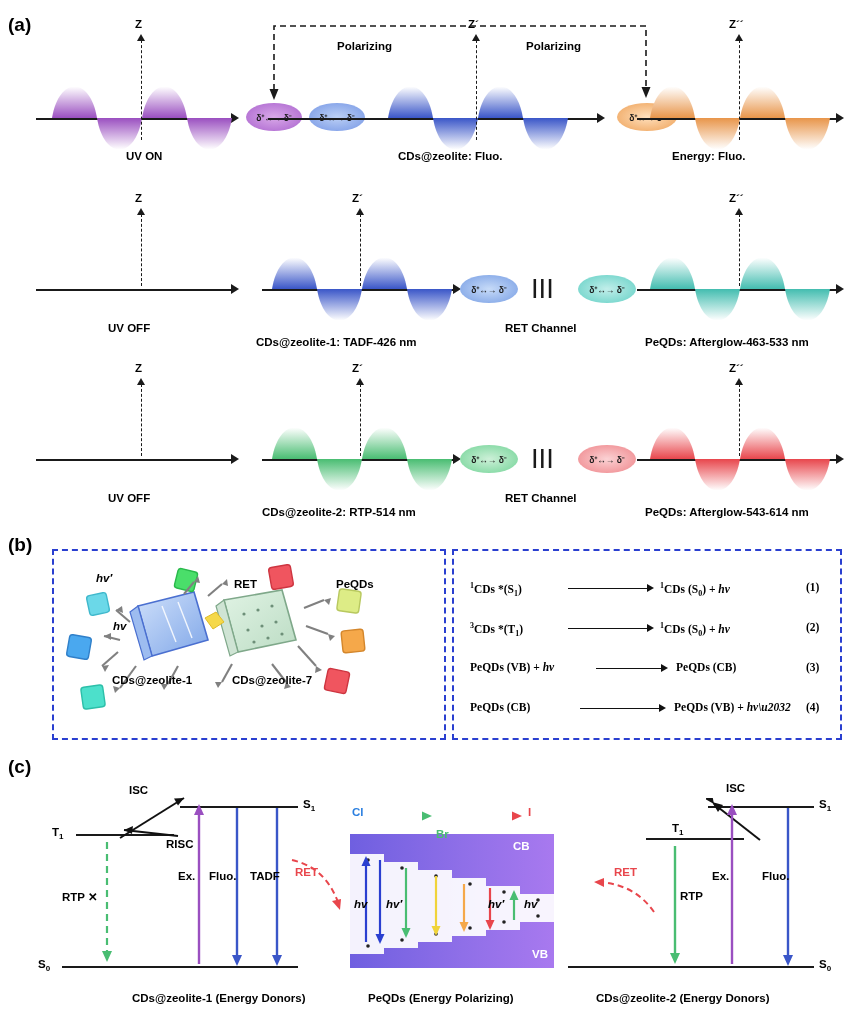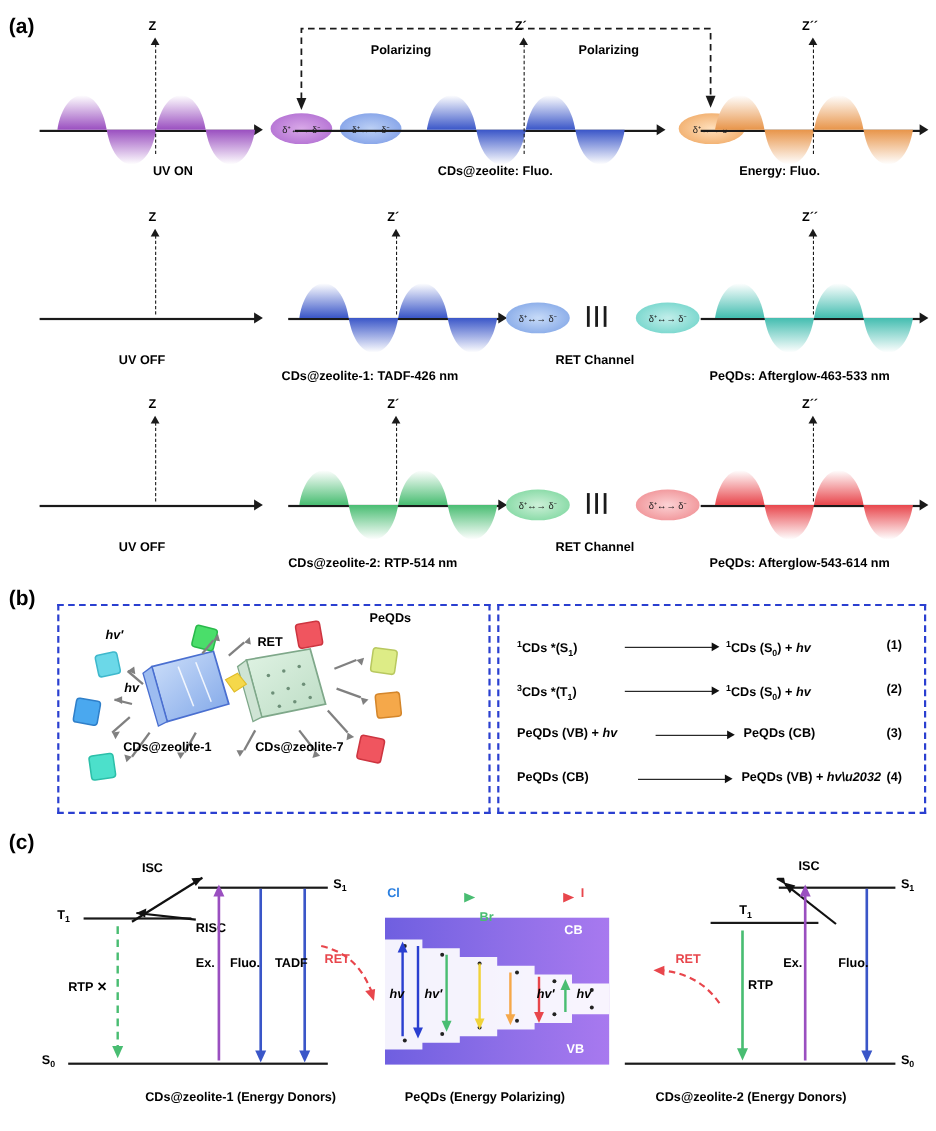--- a/index.html
+++ b/index.html
@@ -5,24 +5,24 @@
   html, body { margin:0; padding:0; background:#ffffff; }
   body { width:851px; height:1028px; position:relative; font-family:"Liberation Sans", sans-serif; color:#000; }
   .panel-label { position:absolute; font-size:19px; font-weight:bold; }
   .txt { position:absolute; font-size:11.5px; font-weight:bold; white-space:nowrap; }
   .ital { font-style:italic; }
   .axis { position:absolute; height:0; border-top:2px solid #1a1a1a; }
   .arrowright { position:absolute; width:0;height:0; border-left:8px solid #1a1a1a; border-top:5px solid transparent; border-bottom:5px solid transparent; }
   .vdash { position:absolute; border-left:1.6px dashed #1a1a1a; }
   .arrowup { position:absolute; width:0;height:0; border-bottom:7px solid #1a1a1a; border-left:4.5px solid transparent; border-right:4.5px solid transparent; }
   .wave { position:absolute; }
-  .ellipse { position:absolute; border-radius:50%; display:flex; align-items:center; justify-content:center; font-size:9px; font-weight:normal; color:#1a1a1a; }
+  .ellipse { position:absolute; border-radius:50%; display:flex; align-items:center; justify-content:center; font-size:9px; font-weight:bold; color:#1a1a1a; }
   .ret-bars { position:absolute; font-size:20px; letter-spacing:2px; color:#1a1a1a; font-weight:bold; }
   .dashbox { position:absolute; border:2px dashed #2a3fd0; }
-  .eqn { position:absolute; font-size:11.5px; white-space:nowrap; font-weight:bold;}
+  .eqn { position:absolute; font-size:11.5px; white-space:nowrap; font-weight:bold;font-family:Liberation Serif, serif;}
   .eqline { position:absolute; height:0; border-top:1.6px solid #111; }
   .eqarrow { position:absolute; width:0;height:0;border-left:7px solid #111;border-top:4px solid transparent;border-bottom:4px solid transparent; }
   .hline { position:absolute; height:0; border-top:2.2px solid #1a1a1a; }
   sub, sup { font-size:8px; }
 </style>
 </head>
 <body>
 
 <div class="panel-label" style="left:8px; top:14px;">(a)</div>
 
@@ -40,21 +40,21 @@
     </linearGradient>
   </defs>
   <path d="M0,42 C7,0 38,0 45,42 Z" fill="url(#gpur)"></path>
   <path d="M45,42 C52,84 83,84 90,42 Z" fill="url(#gpur2)"></path>
   <path d="M90,42 C97,0 128,0 135,42 Z" fill="url(#gpur)"></path>
   <path d="M135,42 C142,84 173,84 180,42 Z" fill="url(#gpur2)"></path>
 </svg>
 <div class="vdash" style="left:141px; top:40px; height:100px;"></div>
 <div class="arrowup" style="left:137px; top:34px;"></div>
 <div class="txt" style="left:135px; top:18px;">Z</div>
-<div class="txt" style="left:123px; top:150px;padding-left:16px;">UV ON</div>
+<div class="txt" style="left:110px; top:150px;padding-left:16px;">UV ON</div>
 
 <div class="ellipse" style="left:246px; top:103px; width:56px; height:28px; background:radial-gradient(ellipse at 50% 50%, #d9a9e8 0%, #b878d6 70%, #a25fc4 100%);">
   <span style="font-size:8.5px;">δ⁺↔→ δ⁻</span>
 </div>
 <div class="ellipse" style="left:309px; top:103px; width:56px; height:28px; background:radial-gradient(ellipse at 50% 50%, #bcd0f5 0%, #8ba8ea 70%, #6f8fe0 100%);">
   <span style="font-size:8.5px;">δ⁺↔→ δ⁻</span>
 </div>
 
 <div class="axis" style="left:268px; top:118px; width:330px;"></div>
 <div class="arrowright" style="left:597px; top:113px;"></div>
@@ -310,21 +310,21 @@
       <path d="M258,110 l6,4 l-7,3 Z"></path>
     <path d="M228,126 l5,5 l-7,2 Z"></path>
       <path d="M164,126 l-4,6 l-3,-6 Z"></path>
       <path d="M110,128 l-4,6 l-3,-6 Z"></path>
     <path d="M62,132 l-5,5 l-2,-7 Z"></path>
   </g>
 </svg>
 <div class="txt ital" style="left:96px; top:572px;">hv′</div>
 <div class="txt ital" style="left:113px; top:620px;">hv</div>
 <div class="txt" style="left:234px; top:578px;">RET</div>
-<div class="txt" style="left:336px; top:556px;">PeQDs</div>
+<div class="txt" style="left:336px; top:578px;">PeQDs</div>
 <div class="txt" style="left:112px; top:674px;">CDs@zeolite-1</div>
 <div class="txt" style="left:232px; top:674px;">CDs@zeolite-7</div>
 
 <div class="eqn" style="left:470px; top:581px;"><sup>1</sup>CDs *(S<sub>1</sub>)</div>
 <div class="eqline" style="left:568px; top:588px; width:80px;"></div>
 <div class="eqarrow" style="left:647px; top:584px;"></div>
 <div class="eqn" style="left:660px; top:581px;"><sup>1</sup>CDs (S<sub>0</sub>) + <span class="ital">hv</span></div>
 <div class="eqn" style="left:806px; top:581px;">(1)</div>
 
 <div class="eqn" style="left:470px; top:621px;"><sup>3</sup>CDs *(T<sub>1</sub>)</div>
@@ -354,21 +354,21 @@
 <div class="hline" style="left:62px; top:966px; width:236px;"></div>
 <div class="txt" style="left:38px; top:958px;">S<sub>0</sub></div>
 
 <svg style="position:absolute; left:112px; top:794px;" width="100" height="52" viewBox="0 0 100 52">
   <line x1="8" y1="44" x2="72" y2="4" stroke="#111" stroke-width="2"></line>
   <path d="M72,4 l-10,0.5 l4,7 Z" fill="#111"></path>
   <line x1="66" y1="42" x2="12" y2="36" stroke="#111" stroke-width="2"></line>
   <path d="M12,36 l9,-4 l-1,8 Z" fill="#111"></path>
 </svg>
 <div class="txt" style="left:129px; top:784px;">ISC</div>
-<div class="txt" style="left:178px; top:838px;">RISC</div>
+<div class="txt" style="left:166px; top:838px;">RISC</div>
 
 <svg style="position:absolute; left:185px; top:800px;" width="124" height="170" viewBox="0 0 124 170">
 
   <line x1="14" y1="164" x2="14" y2="12" stroke="#9a4fc0" stroke-width="2.4"></line>
   <path d="M14,4 l-5,11 l10,0 Z" fill="#9a4fc0"></path>
 
   <line x1="52" y1="8" x2="52" y2="158" stroke="#3a56c8" stroke-width="2.4"></line>
   <path d="M52,166 l-5,-11 l10,0 Z" fill="#3a56c8"></path>
 
   <line x1="92" y1="8" x2="92" y2="158" stroke="#3a56c8" stroke-width="2.4"></line>
@@ -432,21 +432,21 @@
     <path d="M16,22 l-4.5,10 l9,0 Z" fill="#2a3fd0"></path>
     <path d="M30,110 l-4.5,-10 l9,0 Z" fill="#2a3fd0"></path>
     <path d="M56,104 l-4.5,-10 l9,0 Z" fill="#49bd72"></path>
     <path d="M86,102 l-4.5,-10 l9,0 Z" fill="#f0d33a"></path>
     <path d="M114,98 l-4.5,-10 l9,0 Z" fill="#f5a84a"></path>
     <path d="M140,96 l-4.5,-10 l9,0 Z" fill="#e8464c"></path>
     <path d="M164,56 l-4.5,10 l9,0 Z" fill="#49bd72"></path>
   </g>
 </svg>
 <div class="txt" style="left:513px; top:840px; color:#ffffff;">CB</div>
-<div class="txt" style="left:515px; top:948px; color:#ffffff;text-align:center;">VB</div>
+<div class="txt" style="left:532px; top:948px; color:#ffffff;text-align:center;">VB</div>
 
 <div class="txt" style="left:352px; top:806px; color:#2a7fe0;">Cl</div>
 <div class="txt" style="left:436px; top:828px; color:#49bd72;">Br</div>
 <div class="txt" style="left:528px; top:806px; color:#e8464c;">I</div>
 <svg style="position:absolute; left:366px; top:808px;" width="166" height="16" viewBox="0 0 166 16">
   <defs>
     <linearGradient id="lg1" x1="0" y1="0" x2="1" y2="0">
         <stop offset="0%" stop-color="#2a7fe0"></stop>
         <stop offset="100%" stop-color="#49bd72"></stop>
       </linearGradient>

